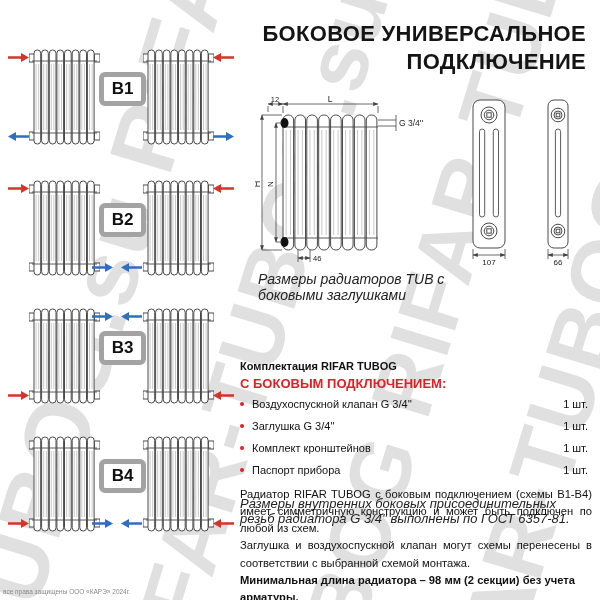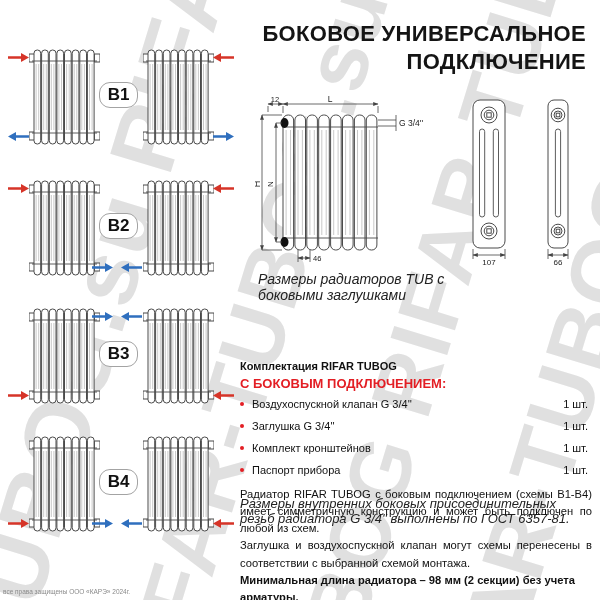--- a/index.html
+++ b/index.html
@@ -14,22 +14,22 @@
   .wm3{left:250px;top:730px;font-size:86px;}
   .wm4{left:400px;top:760px;font-size:88px;}
   .wm5{left:540px;top:780px;font-size:100px;color:#d8d8d8;}
   .content{position:absolute;inset:0;z-index:1;}
   
   .title{position:absolute;top:20px;right:14px;margin:0;text-align:right;
          font-size:22px;font-weight:bold;line-height:1.25;letter-spacing:.3px;color:#141414;}
   
   .scheme-row{position:absolute;left:6px;width:232px;height:98px;}
   .rad{position:absolute;top:0;width:71px;height:98px;}
-  .scheme-label{position:absolute;left:93px;top:34px;width:37px;height:24px;
-      border:1px solid #a3a3a3;border-radius:11px;background:#fff;
+  .scheme-label{position:absolute;left:93px;top:24px;width:37px;height:24px;
+      border:5px solid #a3a3a3;border-radius:6px;background:#fff;
       display:flex;align-items:center;justify-content:center;
       font-size:17px;font-weight:bold;color:#111;}
   .arrow{position:absolute;width:21px;height:9px;background:var(--ac);
       clip-path:polygon(0 37%,62% 37%,62% 0,100% 50%,62% 100%,62% 63%,0 63%);}
   .arrow.red{--ac:#d63428;}
   .arrow.blue{--ac:#2f6fbe;}
   .arrow.rtl{transform:scaleX(-1);}
   
   .frontview{position:absolute;left:255px;top:96px;}
   .sideview1{position:absolute;left:467px;top:98px;}

